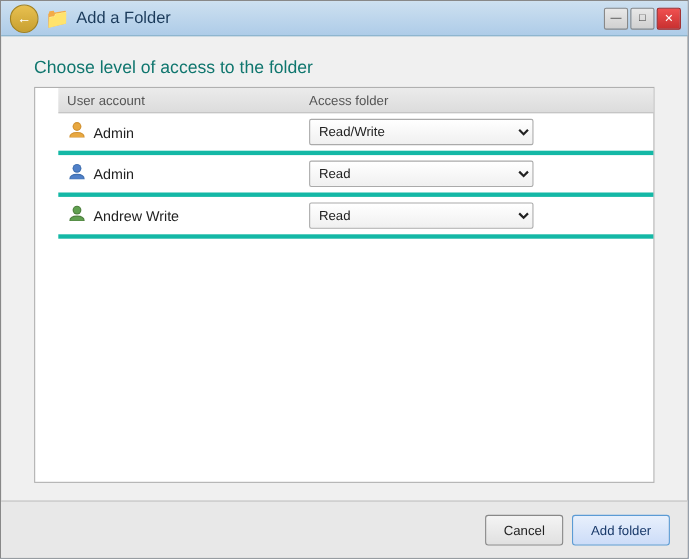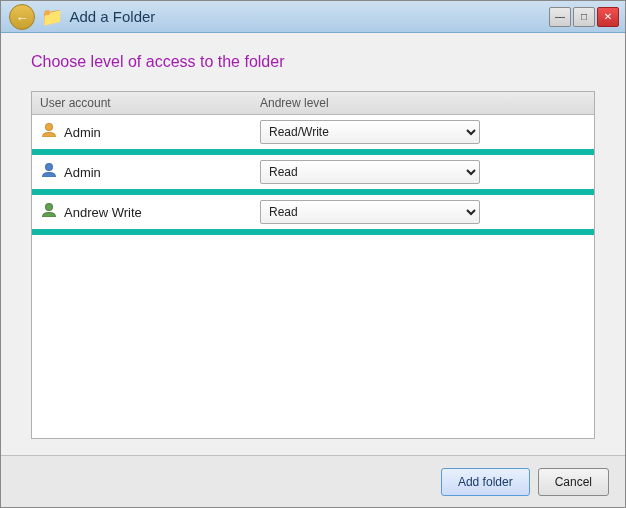--- a/index.html
+++ b/index.html
@@ -97,36 +97,37 @@
     
     .content {
       flex: 1;
       padding: 20px 30px 16px 30px;
       display: flex;
       flex-direction: column;
     }
 
     .heading {
       font-size: 16px;
-      color: #a21caf;
-      margin-bottom: 20px;
+      color: #0f766e;
+      margin-bottom: 8px;
       font-weight: 400;
     }
 
     .allow-label {
       font-size: 12px;
       color: #333;
       margin-bottom: 6px;
     }
 
     
     .table-container {
       border: 1px solid #b0b0b0;
       background: white;
       flex: 1;
+      padding-left: 21px;
     }
 
     .table-header {
       display: flex;
       background: linear-gradient(to bottom, #ebebeb, #dcdcdc);
       border-bottom: 1px solid #b8b8b8;
       padding: 4px 8px;
     }
 
     .col-user {
@@ -138,41 +139,41 @@
     .col-access {
       flex: 1;
       font-size: 12px;
       color: #555;
     }
 
     .table-row {
       display: flex;
       align-items: center;
       padding: 5px 8px;
-      border-bottom: 6px solid #14b8a6;
+      border-bottom: 4px solid #14b8a6;
     }
 
     .user-cell {
       flex: 0 0 220px;
       display: flex;
       align-items: center;
       gap: 6px;
     }
 
     .user-name {
       font-size: 13px;
       color: #222;
     }
 
     .access-cell {
       flex: 1;
     }
 
     select {
-      width: 220px;
+      width: 204px;
       height: 24px;
       border: 1px solid #aaa;
       background: linear-gradient(to bottom, #ffffff, #f0f0f0);
       font-size: 12px;
       padding: 0 4px;
       cursor: pointer;
       color: #222;
       border-radius: 2px;
     }
 
@@ -223,21 +224,21 @@
       <div class="tb-btn close">✕</div>
     </div>
   </div>
 
   <div class="content">
     <div class="heading">Choose level of access to the folder</div>
 
     <div class="table-container">
       <div class="table-header">
         <div class="col-user">User account</div>
-        <div class="col-access">Andrew level</div>
+        <div class="col-access">Access folder</div>
       </div>
 
       <div id="table-body">
           <div class="table-row">
             <div class="user-cell">
               <span style="font-size: 16px;"><svg width="18" height="18" viewBox="0 0 18 18" xmlns="http://www.w3.org/2000/svg">
         <circle cx="9" cy="6" r="4" fill="#d09030"></circle>
         <path d="M2 16 Q2 11 9 11 Q16 11 16 16" fill="#d09030"></path>
         <circle cx="9" cy="6" r="3" fill="#e8a840"></circle>
         <path d="M3 15.5 Q3 12 9 12 Q15 12 15 15.5" fill="#e8a840"></path>
@@ -268,16 +269,16 @@
       </svg></span>
               <span class="user-name">Andrew Write</span>
             </div>
             <div class="access-cell"><select><option value="Read">Read</option><option value="Read/Write">Read/Write</option><option value="No Access">No Access</option></select></div>
           </div>
         </div>
     </div>
   </div>
 
   <div class="footer">
+    <button class="btn">Cancel</button>
     <button class="btn btn-primary">Add folder</button>
-    <button class="btn">Cancel</button>
   </div>
 </div>
 
 </body></html>

